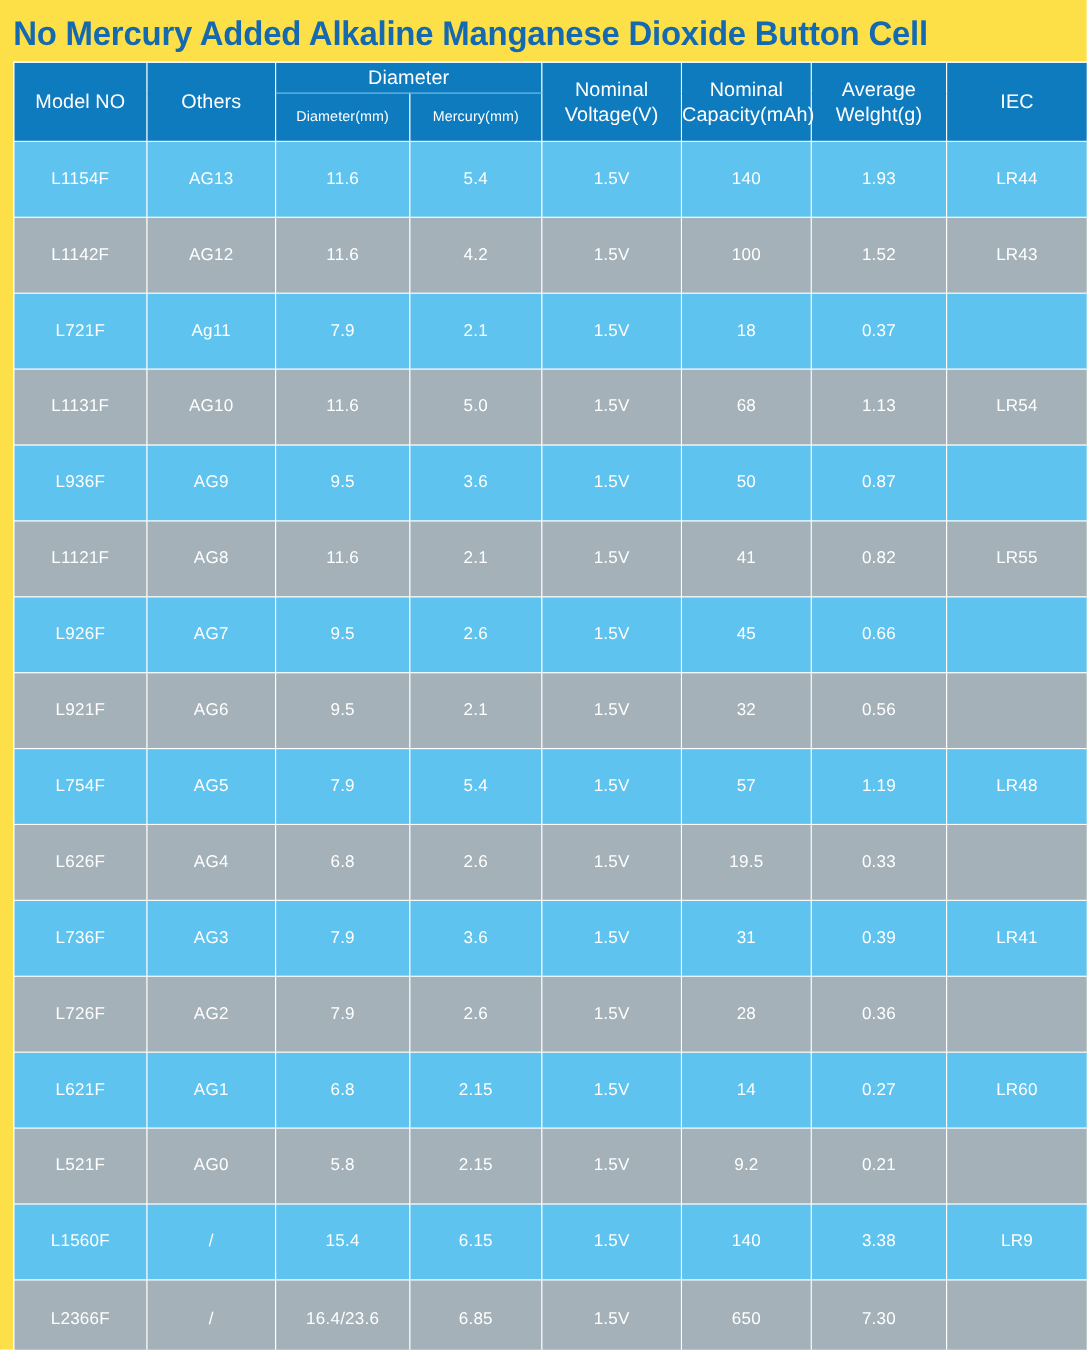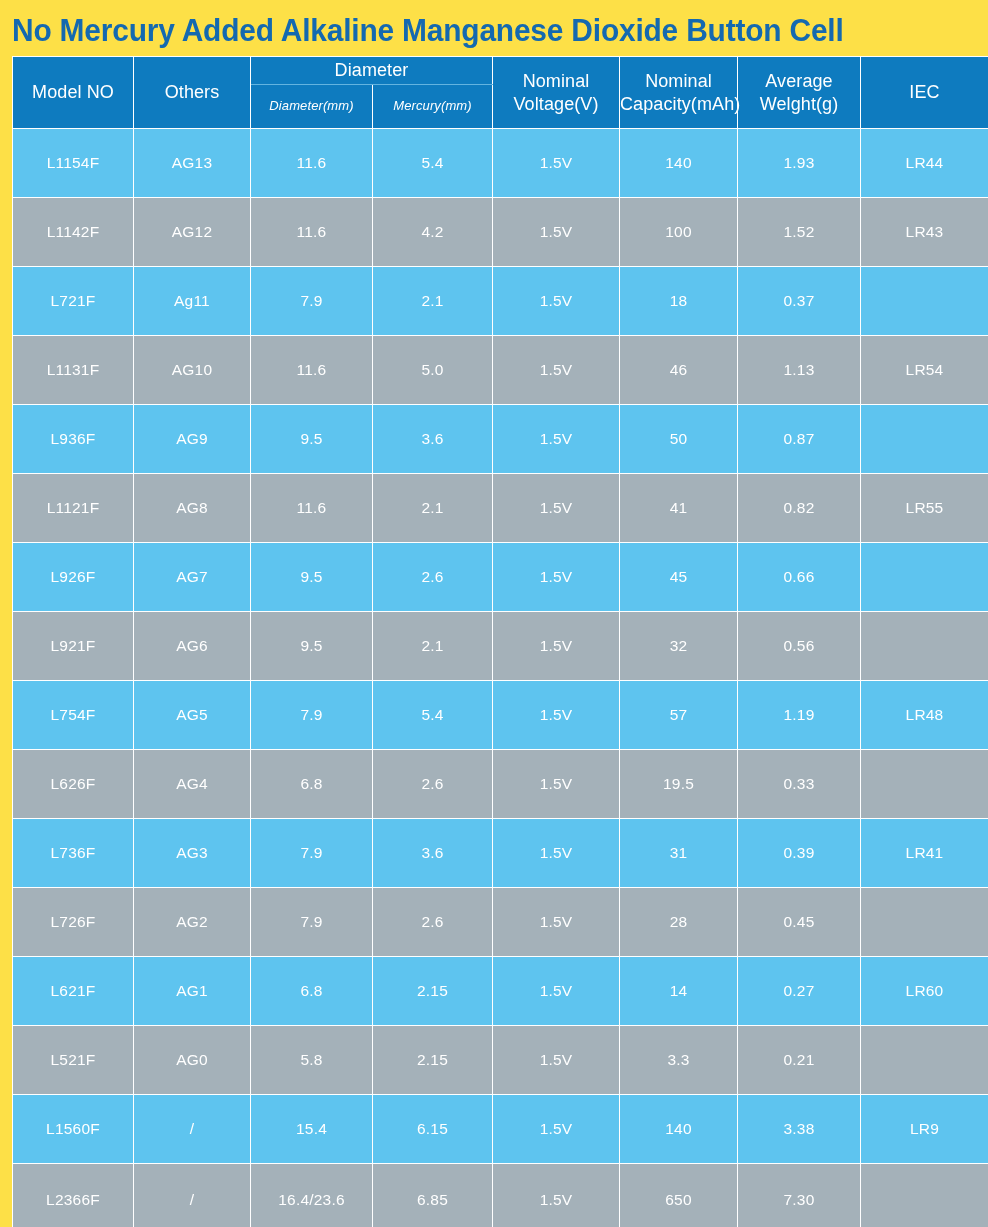--- a/index.html
+++ b/index.html
@@ -66,21 +66,21 @@
   .hdr {
     background: #0e7bbf;
     font-size: 18px;
     font-weight: bold;
     line-height: 1.25;
     letter-spacing: 0.1px;
     font-family: "Liberation Sans Narrow", "Liberation Sans", sans-serif;
   }
   .hdr-tall { height: 70px; }
   .hdr-group { height: 27px; border-bottom: 1px solid #63b4e0 !important; }
-  .hdr-sub { height: 43px; font-size: 13px; font-style: italic; }
+  .hdr-sub { height: 43px; font-size: 13px; }
 
   
   .row-blue td { background: #5ec4ef; }
   .row-gray td { background: #a4b1b9; }
   #spec-table tbody td {
     height: 68px;
     font-size: 15.5px;
     color: #ffffff;
     letter-spacing: 0.2px;
   }
@@ -162,21 +162,21 @@
           <td>18</td>
           <td>0.37</td>
           <td class="cell-empty"></td>
         </tr>
         <tr class="row-gray">
           <td>L1131F</td>
           <td>AG10</td>
           <td>11.6</td>
           <td>5.0</td>
           <td>1.5V</td>
-          <td>46</td>
+          <td>68</td>
           <td>1.13</td>
           <td>LR54</td>
         </tr>
         <tr class="row-blue">
           <td>L936F</td>
           <td>AG9</td>
           <td>9.5</td>
           <td>3.6</td>
           <td>1.5V</td>
           <td>50</td>
@@ -243,40 +243,40 @@
           <td>0.39</td>
           <td>LR41</td>
         </tr>
         <tr class="row-gray">
           <td>L726F</td>
           <td>AG2</td>
           <td>7.9</td>
           <td>2.6</td>
           <td>1.5V</td>
           <td>28</td>
-          <td>0.45</td>
+          <td>0.36</td>
           <td class="cell-empty"></td>
         </tr>
         <tr class="row-blue">
           <td>L621F</td>
           <td>AG1</td>
           <td>6.8</td>
           <td>2.15</td>
           <td>1.5V</td>
           <td>14</td>
           <td>0.27</td>
           <td>LR60</td>
         </tr>
         <tr class="row-gray">
           <td>L521F</td>
           <td>AG0</td>
           <td>5.8</td>
           <td>2.15</td>
           <td>1.5V</td>
-          <td>3.3</td>
+          <td>9.2</td>
           <td>0.21</td>
           <td class="cell-empty"></td>
         </tr>
         <tr class="row-blue">
           <td>L1560F</td>
           <td>/</td>
           <td>15.4</td>
           <td>6.15</td>
           <td>1.5V</td>
           <td>140</td>

